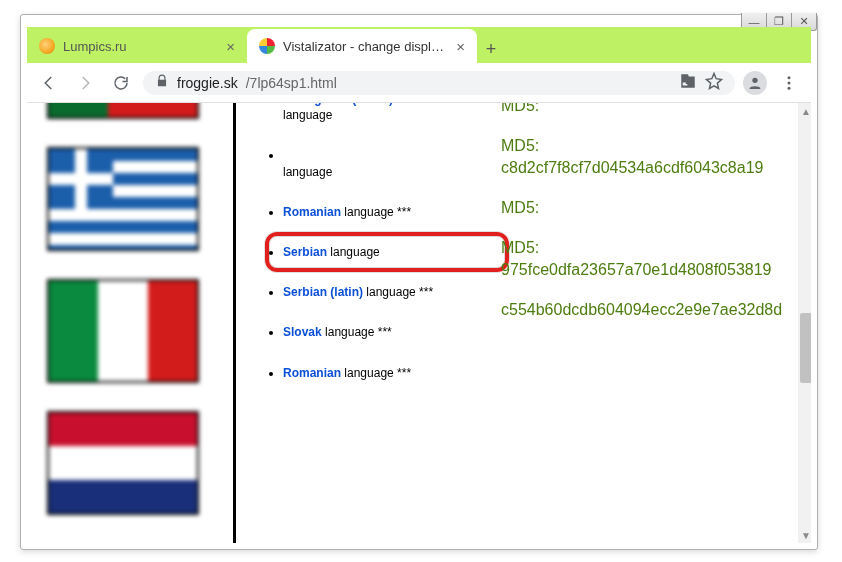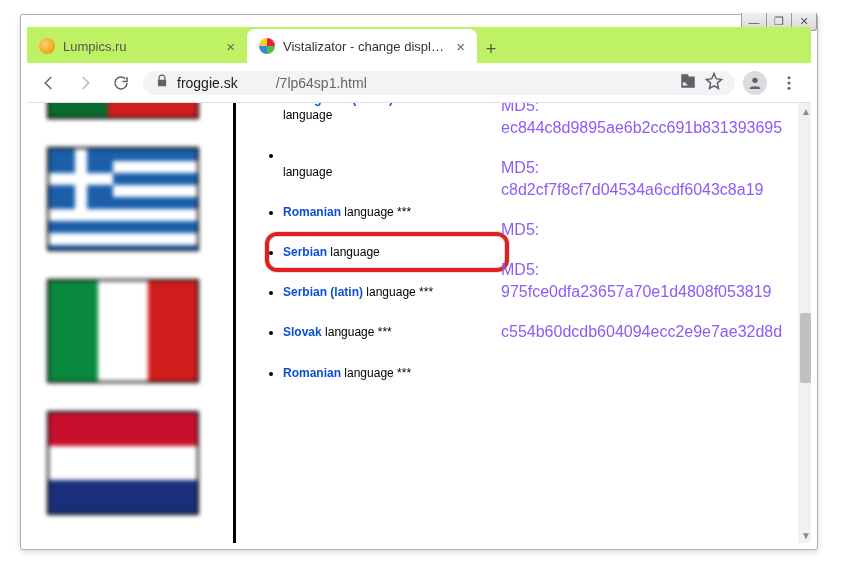--- a/index.html
+++ b/index.html
@@ -129,21 +129,21 @@
     border-radius: 15px;
     display: flex;
     align-items: center;
     padding: 0 12px;
     gap: 8px;
     font-size: 14px;
     color: #555;
   }
   .addr .lock { color: #5f6368; }
   .addr .host { color: #202124; }
-  .addr .path { color: #666; margin-left: 30px; }
+  .addr .path { color: #666; }
   .addr .spacer { flex: 1; }
   
   .viewport {
     position: absolute;
     left: 6px;
     right: 6px;
     top: 88px;
     bottom: 6px;
     background: #fff;
     overflow: hidden;
@@ -232,21 +232,21 @@
     box-shadow: inset 0 0 0 1px rgba(0,0,0,0.15), 0 0 0 1px rgba(0,0,0,0.12);
     pointer-events: none;
   }
   
   .md5-col {
     position: absolute;
     left: 474px;
     top: -6px;
     width: 340px;
     font-size: 16px;
-    color: #8b5cf6;
+    color: #4d7c0f;
   }
   .md5-pair { margin: 0 0 22px 0; }
   .md5-pair .label { margin-bottom: 4px; }
   .md5-pair .hash {
     white-space: nowrap;
     overflow: hidden;
   }
   
   .scrollbar {
     position: absolute;
@@ -399,21 +399,20 @@
         </li>
         <li>
           <a href="#">Romanian</a><span class="sfx"> language ***</span>
         </li>
       </ul>
     </div>
 
     <div class="md5-col">
       <div class="md5-pair">
         <div class="label">MD5:</div>
-        <div class="hash">ec844c8d9895ae6b2cc691b831393695</div>
       </div>
       <div class="md5-pair">
         <div class="label">MD5:</div>
         <div class="hash">c8d2cf7f8cf7d04534a6cdf6043c8a19</div>
       </div>
       <div class="md5-pair">
         <div class="label">MD5:</div>
       </div>
       <div class="md5-pair">
         <div class="label">MD5:</div>

